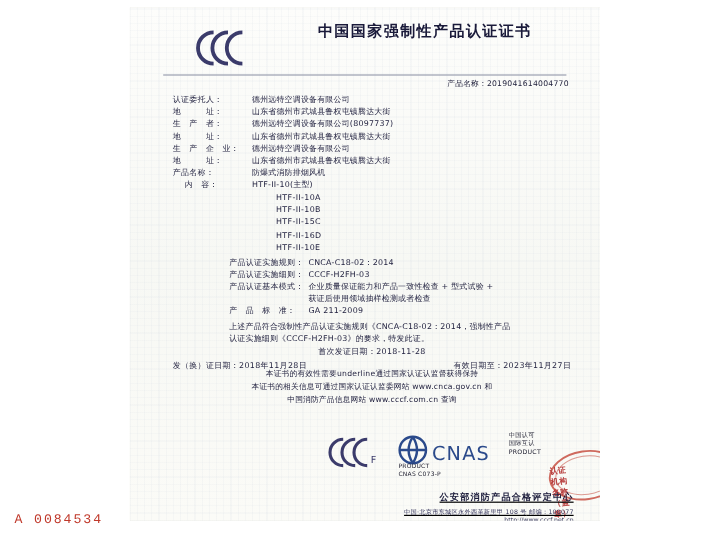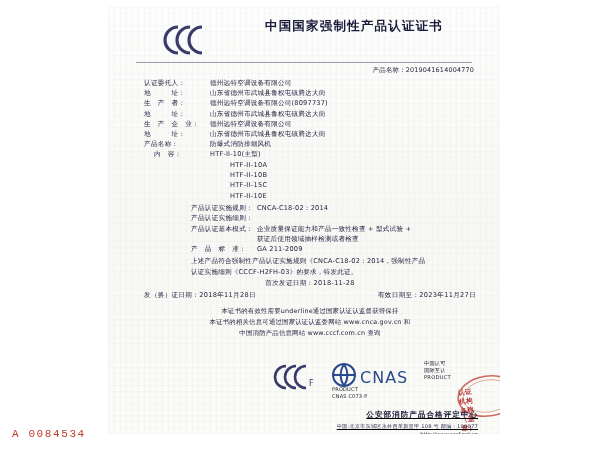--- a/index.html
+++ b/index.html
@@ -333,30 +333,32 @@
 
         <div class="row indent">
           <div class="lbl">内　容：</div>
           <div class="val">HTF-II-10(主型)</div>
         </div>
 
         <div class="unit-list">
           <div class="unit-row">HTF-II-10A</div>
           <div class="unit-row">HTF-II-10B</div>
           <div class="unit-row">HTF-II-15C</div>
+          <div class="unit-row">HTF-II-16D</div>
           <div class="unit-row">HTF-II-10E</div>
         </div>
 
         <div class="block2">
           <div class="row">
             <div class="lbl">产品认证实施规则：</div>
             <div class="val">CNCA-C18-02：2014</div>
           </div>
           <div class="row">
             <div class="lbl">产品认证实施细则：</div>
+            <div class="val">CCCF-H2FH-03</div>
           </div>
           <div class="row">
             <div class="lbl">产品认证基本模式：</div>
             <div class="val">企业质量保证能力和产品一致性检查 + 型式试验 +</div>
           </div>
           <div class="row">
             <div class="lbl"></div>
             <div class="val">获证后使用领域抽样检测或者检查</div>
           </div>
           <div class="row">

